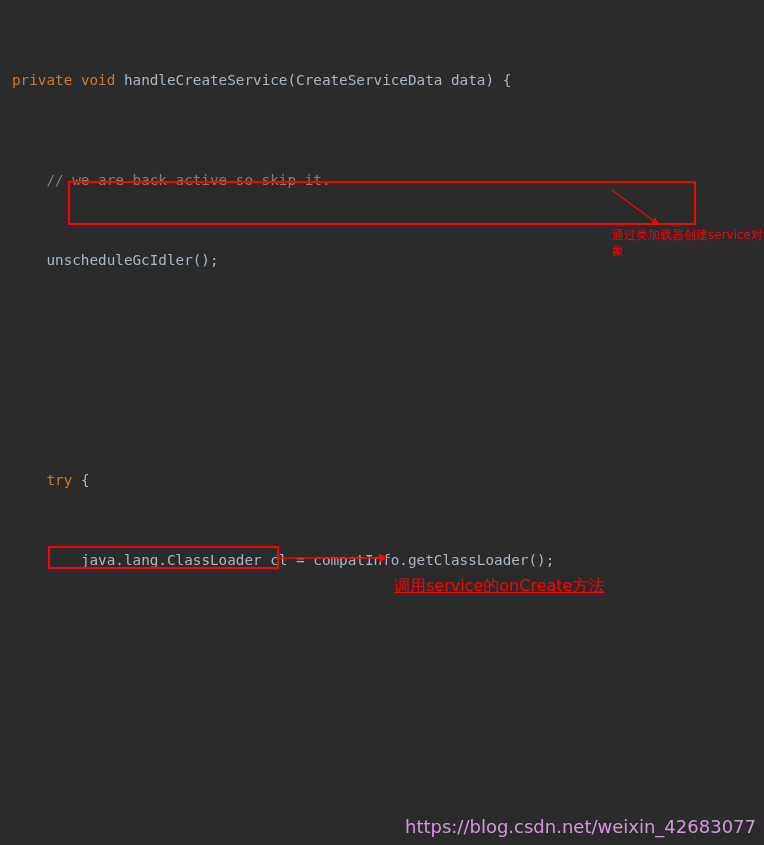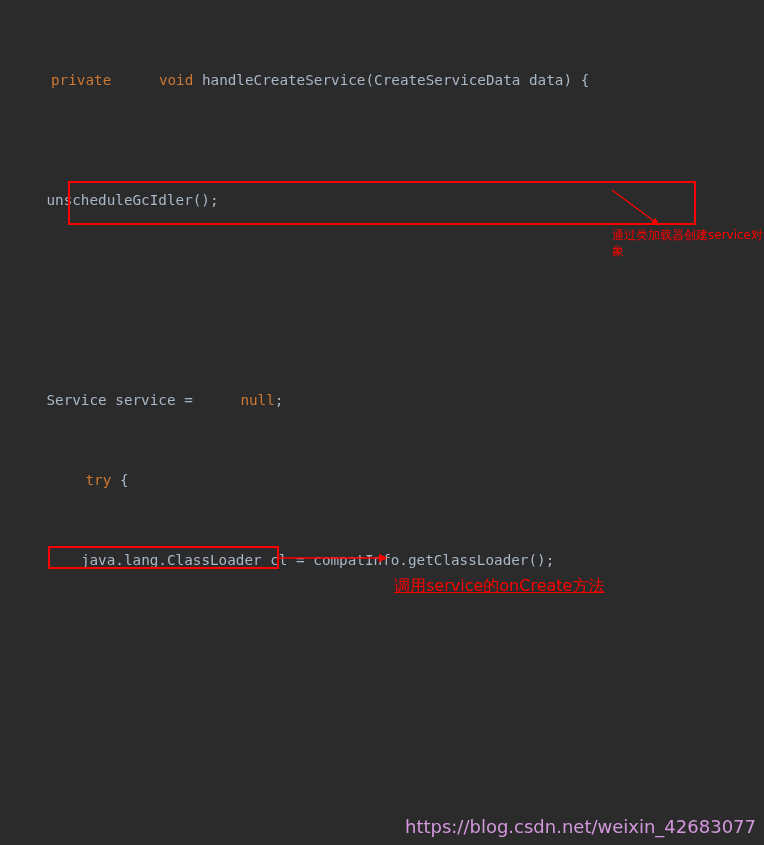--- a/index.html
+++ b/index.html
@@ -37,21 +37,21 @@
   }
 
   .ln {
     display: block;
     height: 20px;
     padding-left: 12px;
     box-sizing: border-box;
   }
 
   
-  .kw   { color: #cc7832; margin-left: 39px; }   
+  .kw   { color: #cc7832; }   
   .id   { color: #a9b7c6; }   
   .cmt  { color: #808080; }  
 
   
   #overlay {
     position: absolute;
     left: 0; top: 0;
     width: 631px;
     height: 845px;
     pointer-events: none;
@@ -107,28 +107,28 @@
 </head>
 <body>
 
 <div id="editor">
 
   <div id="code">
 
     <span class="ln"><span class="kw">private</span> <span class="kw">void</span> <span class="id">handleCreateService(CreateServiceData data) {</span></span>
 
 
+    <span class="ln">    <span class="cmt">// we are back active so skip it.</span></span>
 
     <span class="ln">    <span class="id">unscheduleGcIdler();</span></span>
 
     <span class="ln"> </span>
 
 
 
-    <span class="ln">    <span class="id">Service service = </span><span class="kw">null</span><span class="id">;</span></span>
 
     <span class="ln">    <span class="kw">try</span> <span class="id">{</span></span>
 
     <span class="ln">        <span class="id">java.lang.ClassLoader cl = compatInfo.getClassLoader();</span></span>
 
     
 
     
 
     

